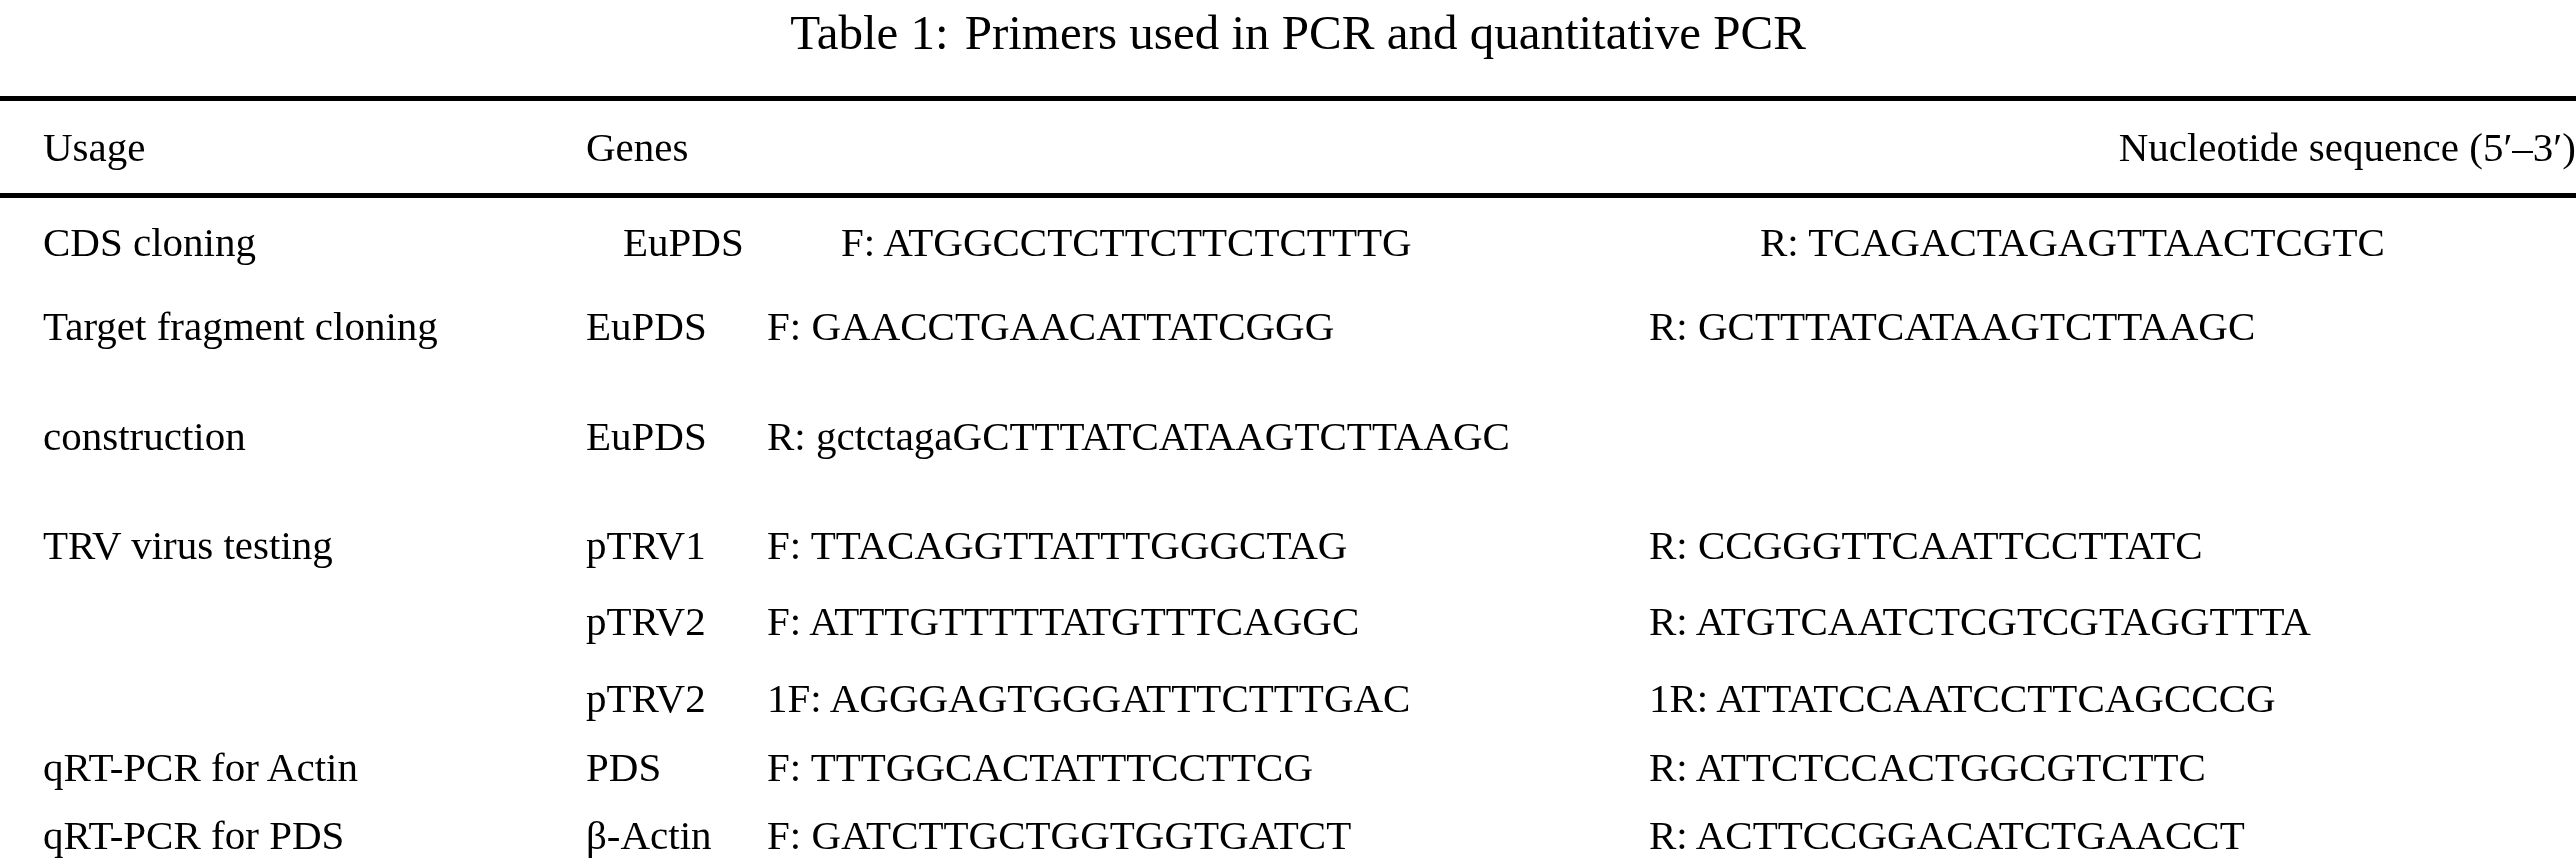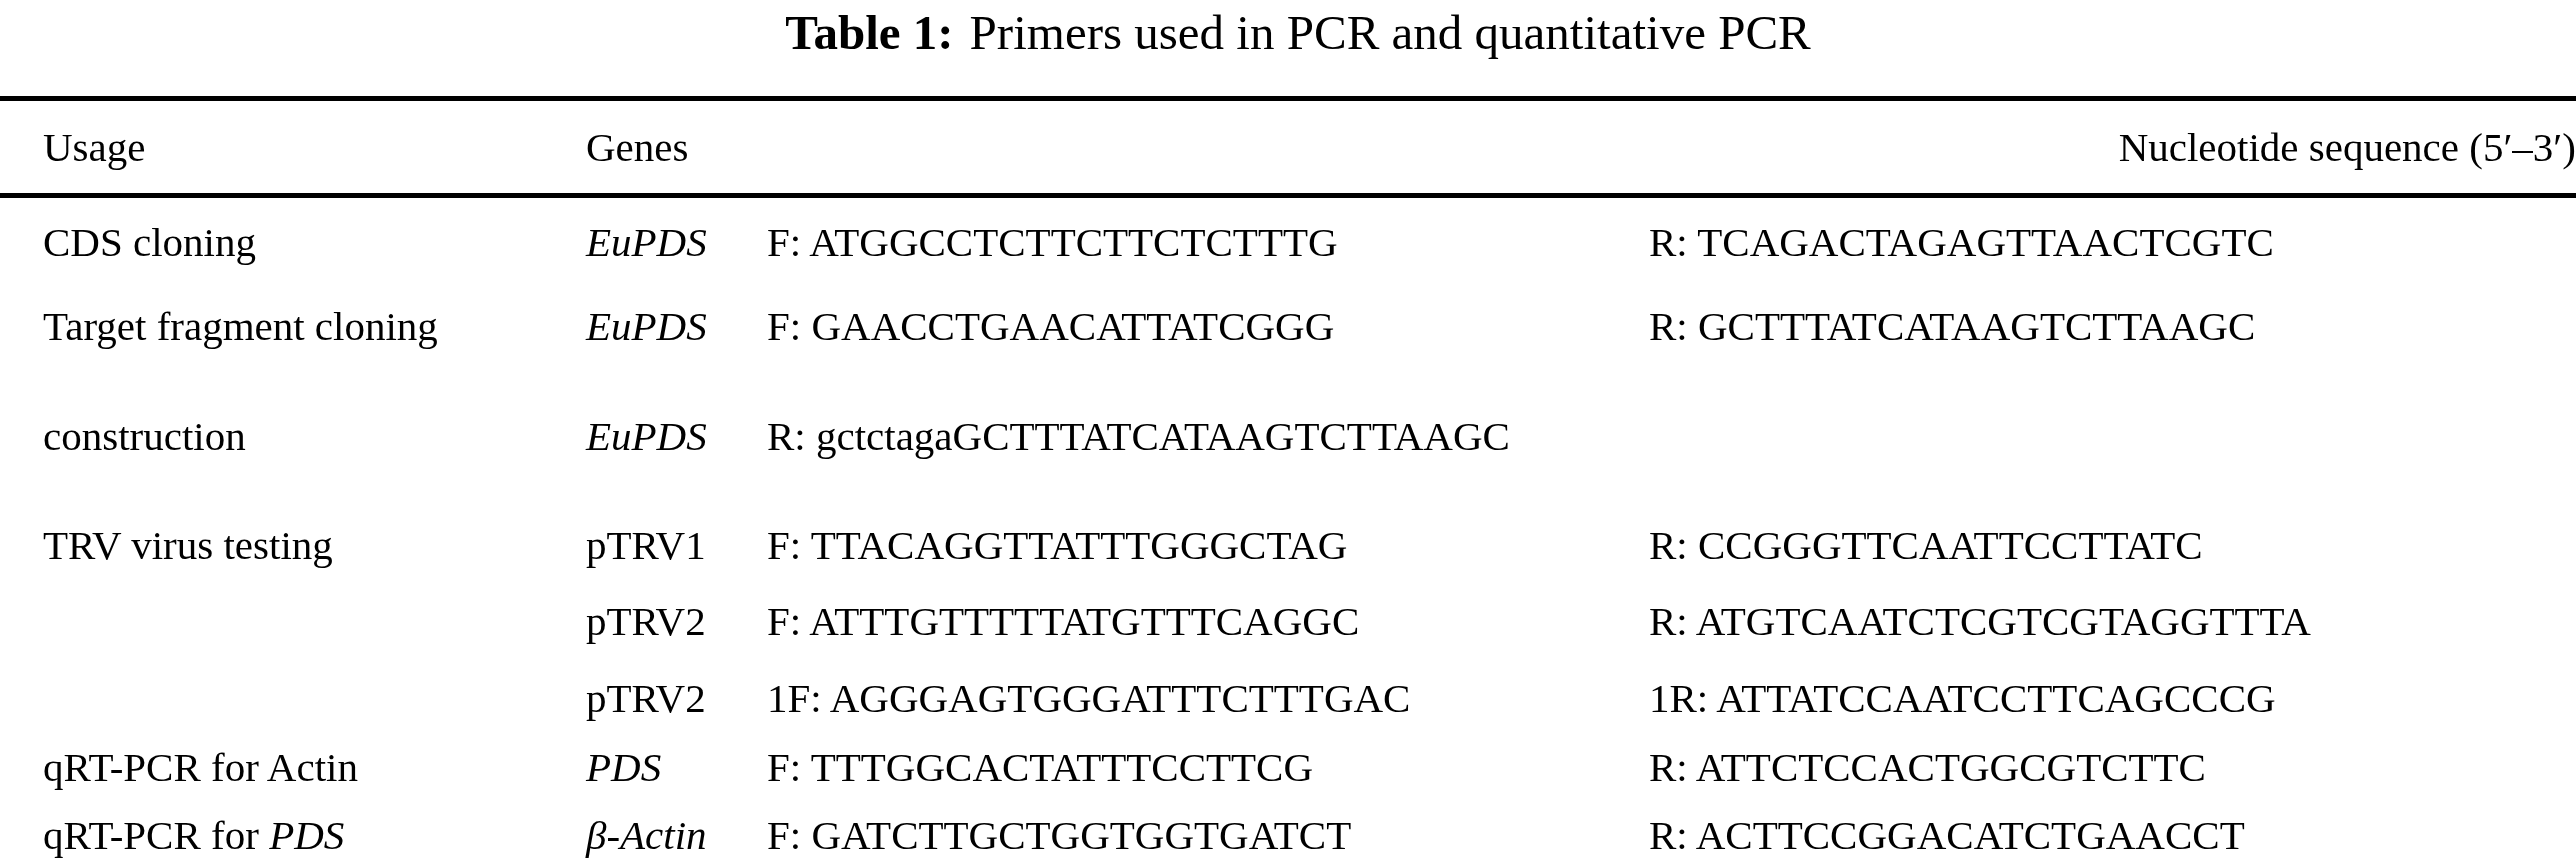--- a/index.html
+++ b/index.html
@@ -15,21 +15,21 @@
   .title-area {
     height: 96px;
     display: flex;
     justify-content: center;
     align-items: flex-start;
     padding-top: 4px;
     box-sizing: border-box;
     font-size: 49px;
     white-space: nowrap;
   }
-  .title-label { font-weight: bold; margin-left: 20px; }
+  .title-label { font-weight: normal; margin-left: 20px; }
   .title-text { margin-left: 16px; }
   .rule { width: 100%; background: #000000; }
   .rule-top { height: 5.3px; }
   .rule-mid { height: 4.6px; }
   .rule-bottom { height: 6.6px; }
   .grid-row {
     display: grid;
     grid-template-columns: 586px 181px 882px 928px;
     align-items: center;
     font-size: 41px;
@@ -38,22 +38,22 @@
   .header-row {
     display: grid;
     grid-template-columns: 586px 181px 1809px;
     align-items: center;
     font-size: 41px;
     height: 92px;
     white-space: nowrap;
   }
   .cell-usage { padding-left: 43px; }
   .seq-header { text-align: right; }
-  .italic { font-style: italic; }
-  .h-r1 { height: 88px; }
+  .italic { }
+  .h-r1 { height: 88px; gap: 37px; }
   .h-r2 { height: 80px; }
   .h-r3 { height: 141px; }
   .h-r4 { height: 76px; }
   .h-r5 { height: 76px; }
   .h-r6 { height: 79px; }
   .h-r7 { height: 76px; }
   .h-r8 { height: 59px; }
   .two-line { line-height: 1.62; }
 </style>
 </head>

